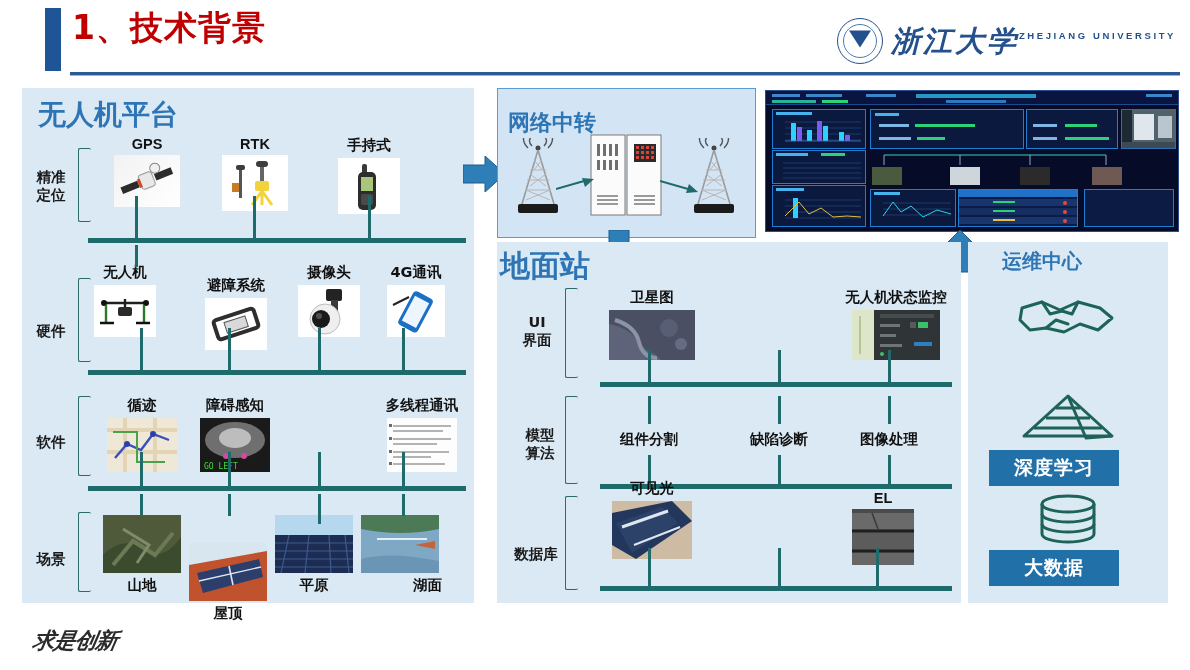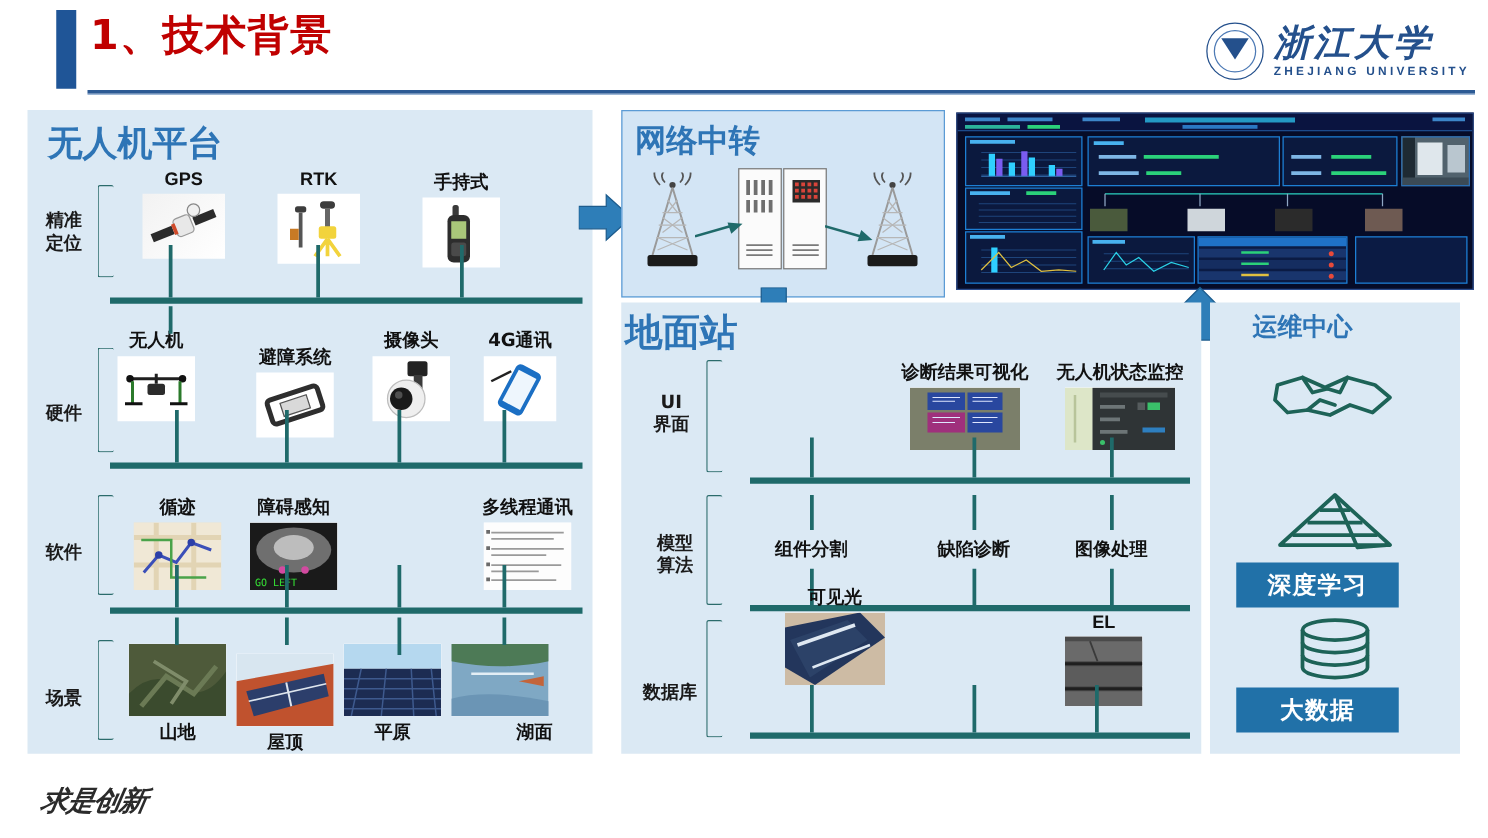--- a/index.html
+++ b/index.html
@@ -18,37 +18,37 @@
   .hdr-rule2{position:absolute;left:70px;top:75px;width:1110px;height:1px;background:#9db7d6;}
 
   .logo{position:absolute;right:14px;top:18px;display:flex;align-items:center;gap:8px;}
   .logo-emblem{width:44px;height:44px;border-radius:50%;border:1.6px solid #24508c;position:relative;
                background:#fff;}
   .logo-emblem:before{content:"";position:absolute;left:5px;top:5px;right:5px;bottom:5px;
                border-radius:50%;border:1px solid #4d7ab5;}
   .logo-emblem .bird{position:absolute;left:50%;top:46%;transform:translate(-50%,-50%);
                width:0;height:0;border-left:11px solid transparent;border-right:11px solid transparent;
                border-top:17px solid #24508c;}
-  .logo-txt{display:flex;flex-direction:column;line-height:1;}
+  .logo-txt{display:flex;flex-direction:row;line-height:1;}
   .logo-cn{font-size:29px;font-weight:bold;color:#24508c;letter-spacing:3px;
            font-family:"DejaVu Serif",serif;font-style:italic;}
   .logo-en{font-size:9.5px;color:#24508c;letter-spacing:2.6px;margin-top:4px;font-weight:bold;}
 
   
   .panel{position:absolute;background:#dbe9f4;}
   .panel-left{left:22px;top:88px;width:452px;height:515px;}
   .panel-relay{left:497px;top:88px;width:257px;height:148px;
                background:#d3e5f5;border:1.5px solid #5b9bd5;}
   .panel-ground{left:497px;top:242px;width:464px;height:361px;background:#dbe9f4;}
   .panel-ops{left:968px;top:242px;width:200px;height:361px;background:#dbe9f4;}
 
   .panel-title{position:absolute;font-weight:bold;color:#2e75b6;
                font-family:"DejaVu Sans",sans-serif;white-space:nowrap;}
   .t-left{left:38px;top:96px;font-size:28px;}
-  .t-relay{left:508px;top:96px;font-size:25px;}
+  .t-relay{left:508px;top:108px;font-size:22px;}
   .t-ground{left:500px;top:246px;font-size:30px;}
   .t-ops{left:1002px;top:248px;font-size:20px;}
 
   
   .rowlabel{position:absolute;font-size:14.5px;color:#1a1a1a;font-weight:bold;
             font-family:"DejaVu Sans",sans-serif;text-align:center;line-height:1.25;}
   .bracket{position:absolute;border:1.6px solid #2b6b6b;border-right:none;
            border-radius:2px;width:12px;}
 
   
@@ -295,21 +295,21 @@
       <svg viewBox="0 0 78 58" width="78" height="58">
         <rect width="78" height="58" fill="#4e5a3a"></rect>
         <path d="M0 40 Q20 20 40 34 T78 22 V58 H0 Z" fill="#3b4b2e"></path>
         <path d="M10 50 L30 26 L52 40 L70 18" stroke="#6b7a55" stroke-width="4" fill="none"></path>
         <path d="M20 14 L46 30 L34 48" stroke="#7f8c6a" stroke-width="3" fill="none"></path>
       </svg>
     </div>
     <div class="item-label" style="margin-top:3px;">山地</div>
   </div>
 
-  <div class="item" style="left:186px;top:520px;width:84px;">
+  <div class="item" style="left:186px;top:540px;width:84px;">
     <div class="thumb" style="width:78px;height:58px;">
       <svg viewBox="0 0 78 58" width="78" height="58">
         <rect width="78" height="58" fill="#d8e6f0"></rect>
         <path d="M0 22 L78 8 V58 H0 Z" fill="#c0522e"></path>
         <path d="M8 30 L70 16 L74 34 L14 50 Z" fill="#2c3e6b"></path>
         <path d="M40 23 L44 42" stroke="#dfe6ee" stroke-width="1.6"></path>
         <path d="M10 38 L72 24" stroke="#dfe6ee" stroke-width="1.4"></path>
       </svg>
     </div>
     <div class="item-label" style="margin-top:3px;">屋顶</div>
@@ -547,36 +547,33 @@
 
   <div class="panel panel-ground"></div>
   <div class="panel-title t-ground">地面站</div>
 
   <div class="rowlabel" style="left:516px;top:313px;width:42px;">
     <div>UI</div>
     <div>界面</div>
   </div>
   <div class="bracket" style="left:565px;top:288px;height:88px;"></div>
 
-
-  <div class="item" style="left:712px;top:288px;width:120px;">
-    <div class="item-label">诊断结果可视化</div>
-    <div class="thumb" style="width:88px;height:50px;">
-      <svg viewBox="0 0 88 50" width="88" height="50">
-        <rect width="88" height="50" fill="#7b7f6a"></rect>
-        <rect x="14" y="4" width="30" height="14" fill="#1b3da8" opacity=".85"></rect>
-        <rect x="46" y="4" width="28" height="14" fill="#1b3da8" opacity=".85"></rect>
-        <rect x="14" y="20" width="30" height="16" fill="#a6227f" opacity=".85"></rect>
-        <rect x="46" y="20" width="28" height="16" fill="#1b3da8" opacity=".85"></rect>
-        <g stroke="#dfe7ff" stroke-width=".8">
-          <path d="M18 8 H40 M18 11 H36 M50 8 H70 M50 11 H66 M18 24 H40 M18 28 H36 M50 24 H70 M50 28 H66"></path>
-        </g>
-      </svg>
-    </div>
-  </div>
+  <div class="item" style="left:602px;top:288px;width:100px;">
+    <div class="item-label">卫星图</div>
+    <div class="thumb" style="width:86px;height:50px;">
+      <svg viewBox="0 0 86 50" width="86" height="50">
+        <rect width="86" height="50" fill="#4b4f63"></rect>
+        <path d="M0 14 Q20 18 28 30 T46 44 L52 50 H0 Z" fill="#5e6379"></path>
+        <path d="M6 10 Q26 16 30 32 T48 48" stroke="#8b93a8" stroke-width="4" fill="none"></path>
+        <circle cx="60" cy="18" r="9" fill="#585e73"></circle>
+        <circle cx="72" cy="34" r="6" fill="#646b82"></circle>
+      </svg>
+    </div>
+  </div>
+
 
   <div class="item" style="left:836px;top:288px;width:120px;">
     <div class="item-label">无人机状态监控</div>
     <div class="thumb" style="width:88px;height:50px;">
       <svg viewBox="0 0 88 50" width="88" height="50">
         <rect width="88" height="50" fill="#e8ecd8"></rect>
         <path d="M0 0 H22 V50 H0 Z" fill="#dde6c8"></path>
         <path d="M8 6 V44" stroke="#b8c49a" stroke-width="2"></path>
         <rect x="22" y="0" width="66" height="50" fill="#2f3436"></rect>
         <rect x="28" y="4" width="54" height="4" fill="#464c4e"></rect>
@@ -620,21 +617,21 @@
   <div class="stem" style="left:648px;top:455px;height:30px;"></div>
   <div class="stem" style="left:778px;top:455px;height:30px;"></div>
   <div class="stem" style="left:888px;top:455px;height:30px;"></div>
   <div class="bus" style="left:600px;top:484px;width:352px;"></div>
 
   <div class="rowlabel" style="left:508px;top:545px;width:56px;">
     <div>数据库</div>
   </div>
   <div class="bracket" style="left:565px;top:496px;height:92px;"></div>
 
-  <div class="item" style="left:610px;top:468px;width:84px;margin-left:16px;">
+  <div class="item" style="left:610px;top:479px;width:84px;">
     <div class="item-label">可见光</div>
     <div class="thumb" style="width:80px;height:58px;">
       <svg viewBox="0 0 80 58" width="80" height="58">
         <rect width="80" height="58" fill="#cdbba4"></rect>
         <path d="M0 12 L60 0 L80 20 L24 58 L0 44 Z" fill="#23365c"></path>
         <path d="M4 22 L50 6 L66 22 L20 52 Z" fill="#2c4268"></path>
         <path d="M10 26 L56 10" stroke="#dfe8f2" stroke-width="3"></path>
         <path d="M22 44 L68 26" stroke="#dfe8f2" stroke-width="2"></path>
       </svg>
     </div>

